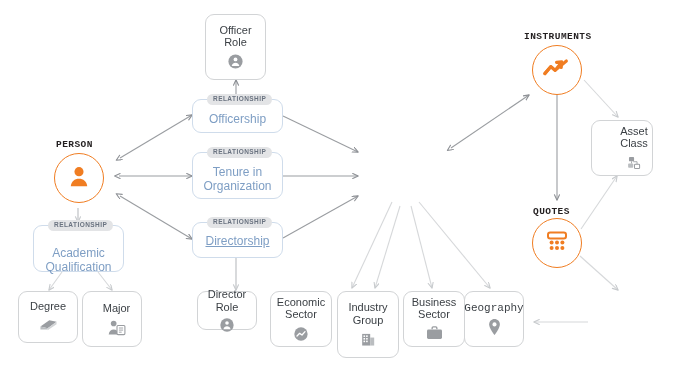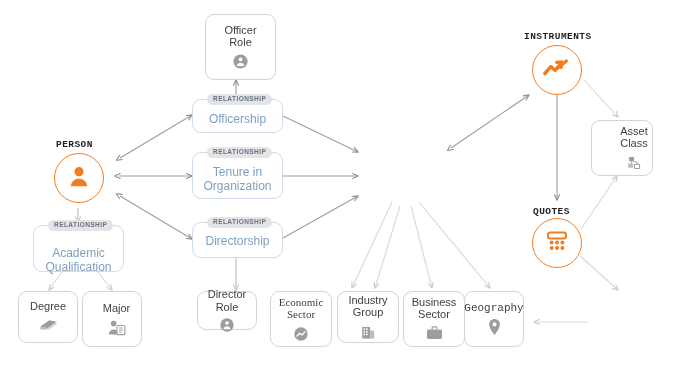--- a/index.html
+++ b/index.html
@@ -93,21 +93,21 @@
       <line x1="584" y1="80" x2="618" y2="117" marker-end="url(#ahl)"></line>
 
       <line x1="581" y1="229" x2="617" y2="176" marker-end="url(#ahl)"></line>
 
       <line x1="580" y1="256" x2="618" y2="290" marker-end="url(#ahl)"></line>
 
       <line x1="588" y1="322" x2="534" y2="322" marker-end="url(#ahl)"></line>
     </g>
   </svg>
 
-  <div class="ebox" style="left:205px;top:14px;width:71px;height:66px;">
+  <div class="ebox" style="left:205px;top:14px;width:61px;height:66px;">
     <div class="lbl">Officer
 Role</div>
     <div class="gicon">
       <svg width="17" height="17" viewBox="0 0 24 24">
           <circle cx="12" cy="12" r="10" fill="#9a9da1"></circle>
           <circle cx="12" cy="9" r="2.7" fill="#fff"></circle>
           <path d="M6.6 18.2c.8-3 2.8-4.3 5.4-4.3s4.6 1.3 5.4 4.3z" fill="#fff"></path>
         </svg>
     </div>
   </div>
@@ -118,21 +118,21 @@
   </div>
 
   <div class="rel" style="left:192px;top:152px;width:91px;height:47px;">
     <div class="relbadge" style="left:14px;top:-6px;">RELATIONSHIP</div>
     <div class="rlbl" style="margin-top:6px;">Tenure in
 Organization</div>
   </div>
 
   <div class="rel" style="left:192px;top:222px;width:91px;height:36px;">
     <div class="relbadge" style="left:14px;top:-6px;">RELATIONSHIP</div>
-    <div class="rlbl" style="margin-top:2px;">Directorship</div>
+    <div class="rlbl" style="margin-top:2px;text-decoration:underline;">Directorship</div>
   </div>
 
   <div class="hublabel" style="left:56px;top:139px;">PERSON</div>
   <div class="hub" style="left:54px;top:153px;width:50px;height:50px;">
     <span>
       <svg width="26" height="26" viewBox="0 0 24 24">
           <circle cx="12" cy="8" r="4.2" fill="#f07d22"></circle>
           <path d="M4.4 21.5c.5-4.7 3.6-7 7.6-7s7.1 2.3 7.6 7z" fill="#f07d22"></path>
         </svg>
     </span>
@@ -176,32 +176,32 @@
 Role</div>
     <div class="gicon">
       <svg width="16" height="16" viewBox="0 0 24 24">
           <circle cx="12" cy="12" r="10" fill="#9a9da1"></circle>
           <circle cx="12" cy="9" r="2.7" fill="#fff"></circle>
           <path d="M6.6 18.2c.8-3 2.8-4.3 5.4-4.3s4.6 1.3 5.4 4.3z" fill="#fff"></path>
         </svg>
     </div>
   </div>
 
-  <div class="ebox" style="left:270px;top:291px;width:62px;height:56px;font-family:Liberation Serif, serif;">
+  <div class="ebox" style="left:270px;top:291px;width:62px;height:56px;">
     <div class="lbl">Economic
 Sector</div>
     <div class="gicon">
       <svg width="16" height="16" viewBox="0 0 24 24">
           <circle cx="12" cy="12" r="10" fill="#9a9da1"></circle>
           <path d="M6 15 L10 11 L13.5 13.5 L18 8.5" fill="none" stroke="#fff" stroke-width="2" stroke-linecap="round" stroke-linejoin="round"></path>
         </svg>
     </div>
   </div>
 
-  <div class="ebox" style="left:337px;top:291px;width:62px;height:52px;">
+  <div class="ebox" style="left:337px;top:291px;width:62px;height:67px;">
     <div class="lbl">Industry
 Group</div>
     <div class="gicon">
       <svg width="16" height="16" viewBox="0 0 22 22">
           <rect x="3" y="4" width="11" height="16" fill="#9a9da1"></rect>
           <rect x="14" y="9" width="5.5" height="11" fill="#babdc0"></rect>
           <g fill="#fff">
             <rect x="4.8" y="6" width="2.2" height="2.2"></rect>
             <rect x="8.4" y="6" width="2.2" height="2.2"></rect>
             <rect x="4.8" y="9.6" width="2.2" height="2.2"></rect>

